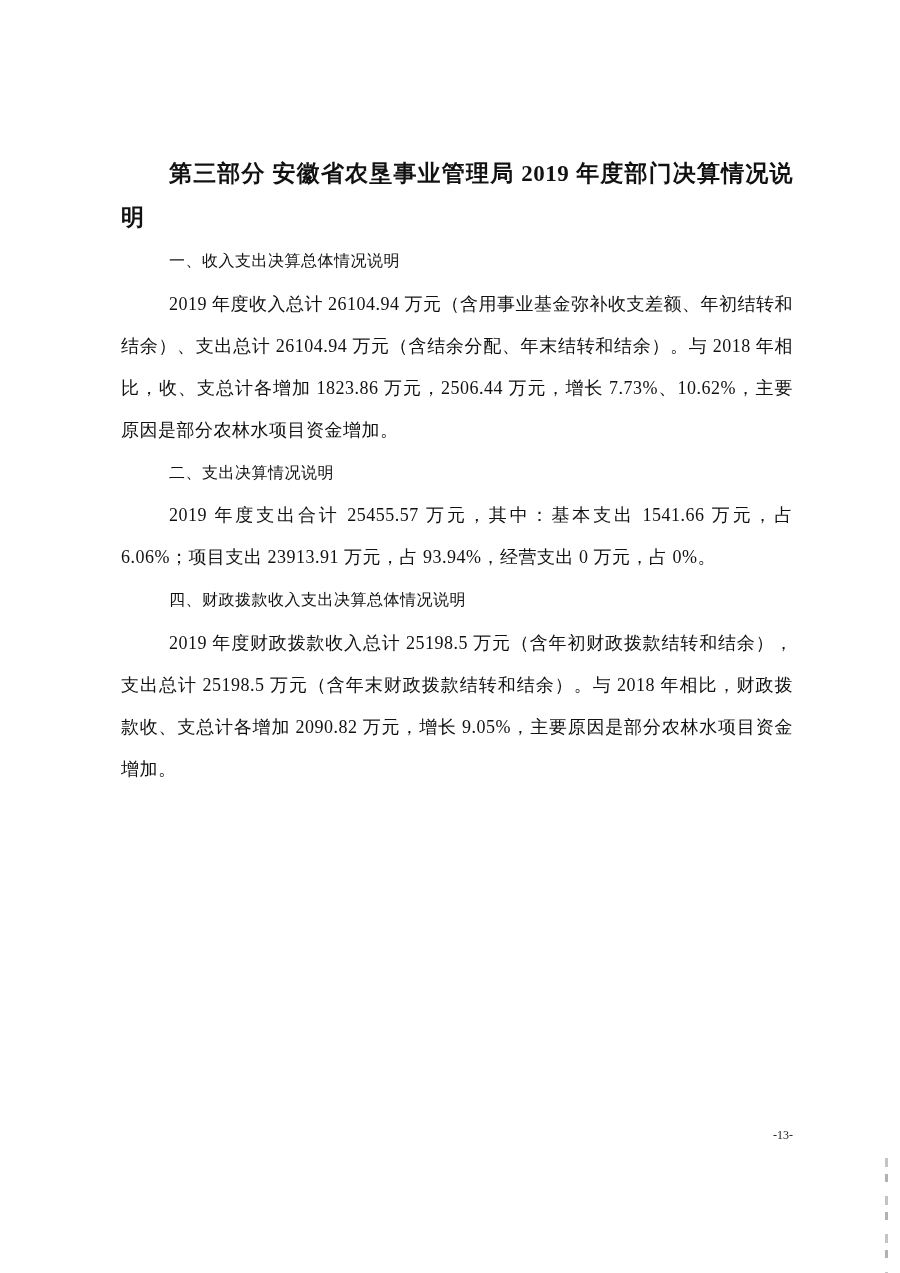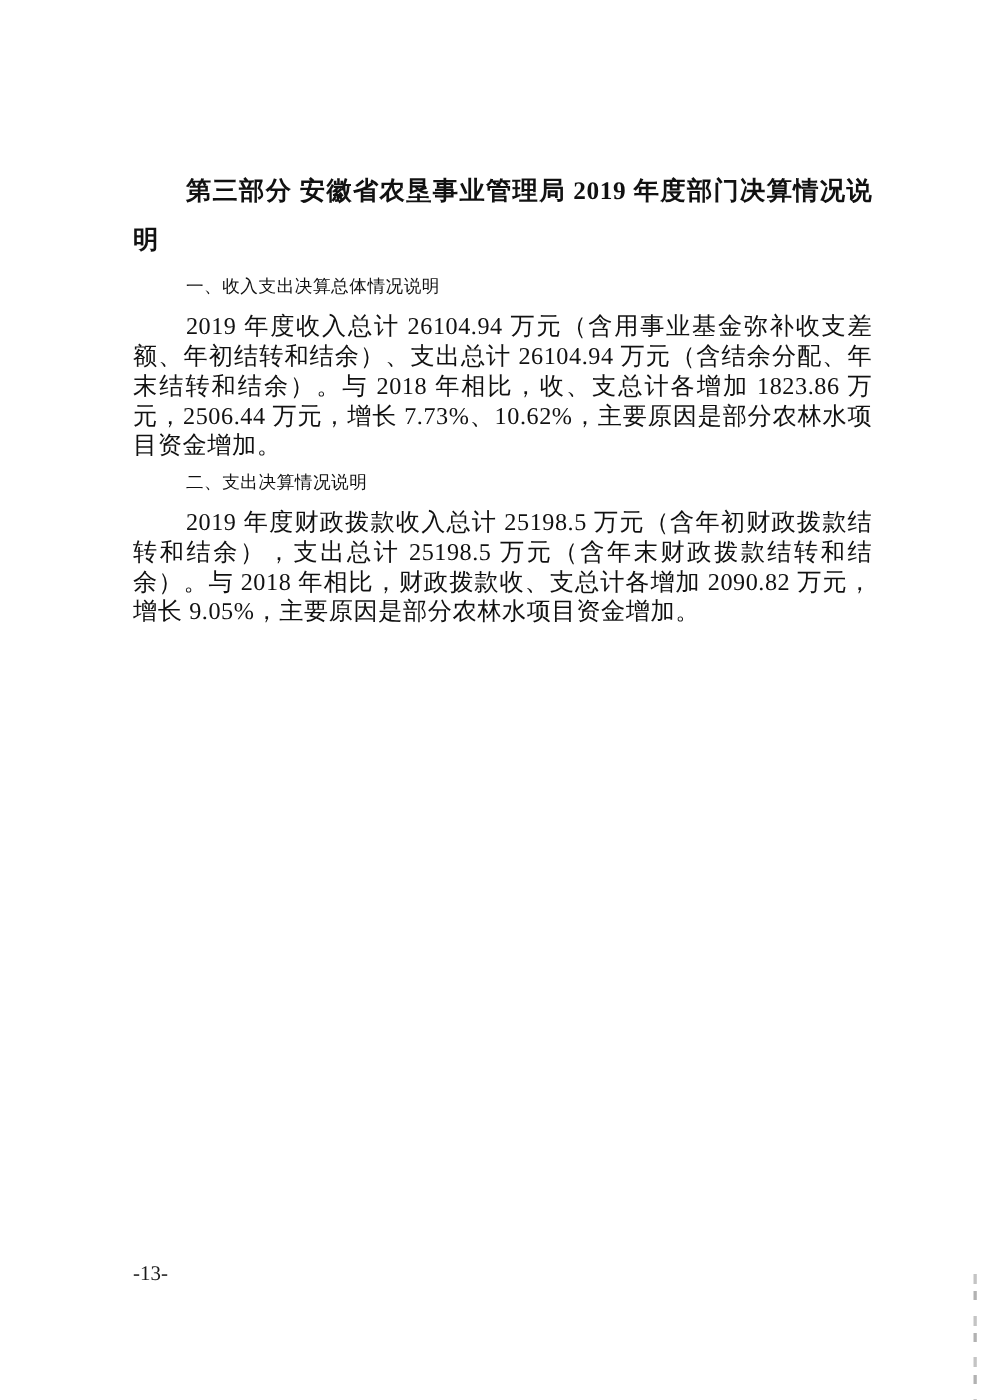--- a/index.html
+++ b/index.html
@@ -30,37 +30,36 @@
     text-align: justify;
     letter-spacing: 0.5px;
   }
   .section-heading {
     font-size: 16px;
     line-height: 43.5px;
     text-indent: 48px;
     letter-spacing: 0.5px;
   }
   .paragraph {
-    font-size: 22px;
-    line-height: 27px;
+    font-size: 18px;
+    line-height: 42px;
     text-indent: 48px;
     text-align: justify;
     letter-spacing: 0.5px;
     margin: 0;
   }
   .page-number {
     position: absolute;
     left: 121px;
     width: 672px;
     top: 1122px;
-    text-align: left;
-    font-size: 19px;
+    text-align: right;
+    font-size: 12px;
     line-height: 26px;
     color: #1a1a1a;
-    margin-top: 24px;
   }
   .scan-artifact {
     position: absolute;
     left: 885px;
     top: 1158px;
     width: 3px;
     height: 115px;
     background: repeating-linear-gradient(
       to bottom,
       #b0b0b0 0px, #b0b0b0 9px,
@@ -83,23 +82,25 @@
     <div class="section">
       <div class="section-heading">一、收入支出决算总体情况说明</div>
       <p class="paragraph">2019 年度收入总计 26104.94 万元（含用事业基金弥补收支差额、年初结转和结余）、支出总计 26104.94 万元（含结余分配、年末结转和结余）。与 2018 年相比，收、支总计各增加 1823.86 万元，2506.44 万元，增长 7.73%、10.62%，主要原因是部分农林水项目资金增加。</p>
     </div>
 
     <div class="section">
       <div class="section-heading">二、支出决算情况说明</div>
     </div>
 
     <div class="section">
+      <p class="paragraph">2019 年度支出合计 25455.57 万元，其中：基本支出 1541.66 万元，占 6.06%；项目支出 23913.91 万元，占 93.94%，经营支出 0 万元，占 0%。</p>
     </div>
 
     <div class="section">
+      <div class="section-heading">四、财政拨款收入支出决算总体情况说明</div>
       <p class="paragraph">2019 年度财政拨款收入总计 25198.5 万元（含年初财政拨款结转和结余），支出总计 25198.5 万元（含年末财政拨款结转和结余）。与 2018 年相比，财政拨款收、支总计各增加 2090.82 万元，增长 9.05%，主要原因是部分农林水项目资金增加。</p>
     </div>
 
   </div>
 
   <div class="page-number">-13-</div>
 
   <div class="scan-artifact"></div>
 
 </div>

